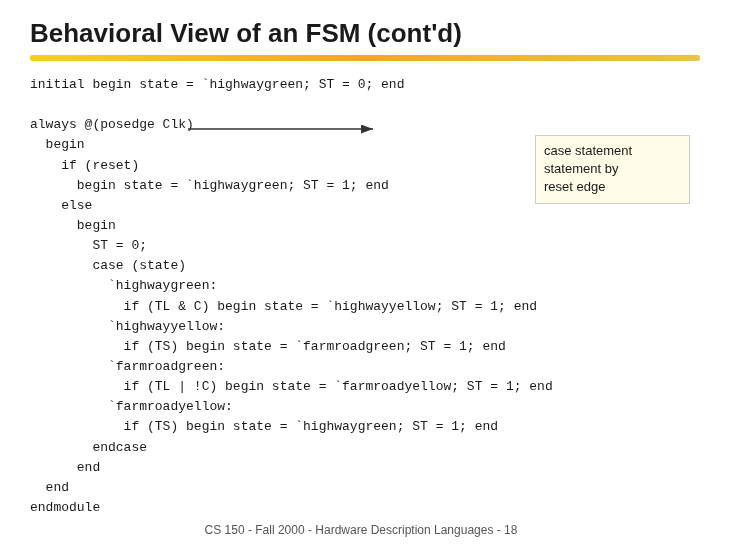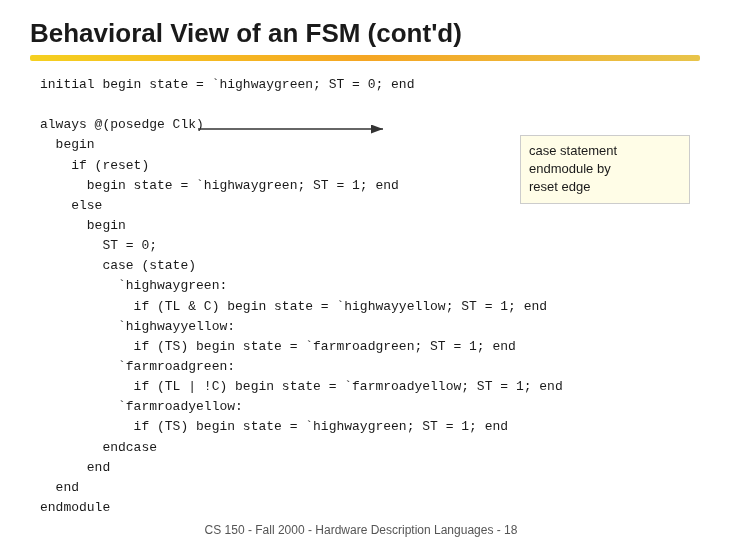--- a/index.html
+++ b/index.html
@@ -32,36 +32,35 @@
     .title-underline {
       height: 6px;
       background: linear-gradient(to right, #f5d020, #f5a623, #e8c44a);
       border-radius: 2px;
       margin-bottom: 14px;
       width: 100%;
     }
 
     .code-area {
       position: relative;
-      margin-left: 10px;
     }
 
     .code-block {
       font-family: 'Courier New', Courier, monospace;
       font-size: 13px;
       color: #1a1a1a;
       line-height: 1.55;
       white-space: pre;
     }
 
     .annotation-box {
       position: absolute;
       right: 10px;
       top: 60px;
-      width: 170px;
+      width: 155px;
       background: #fffde7;
       border: 1px solid #ccc;
       padding: 6px 8px;
       font-size: 13px;
       color: #1a1a1a;
       font-family: Arial, Helvetica, sans-serif;
       line-height: 1.4;
       text-align: left;
     }
 
@@ -116,20 +115,20 @@
       <defs>
         <marker id="arrowhead" markerWidth="8" markerHeight="6" refX="8" refY="3" orient="auto">
           <polygon points="0 0, 8 3, 0 6" fill="#333"></polygon>
         </marker>
       </defs>
       <line x1="0" y1="12" x2="185" y2="12" stroke="#333" stroke-width="1.5" marker-end="url(#arrowhead)"></line>
     </svg>
 
     <div class="annotation-box">
       <span>case statement</span><br>
-      <span>endmodule by</span><br>
+      <span>statement by</span><br>
       <span>reset edge</span>
     </div>
   </div>
 
   <div class="footer">CS 150 - Fall 2000 - Hardware Description Languages - 18</div>
 
 </div>
 
 </body></html>

